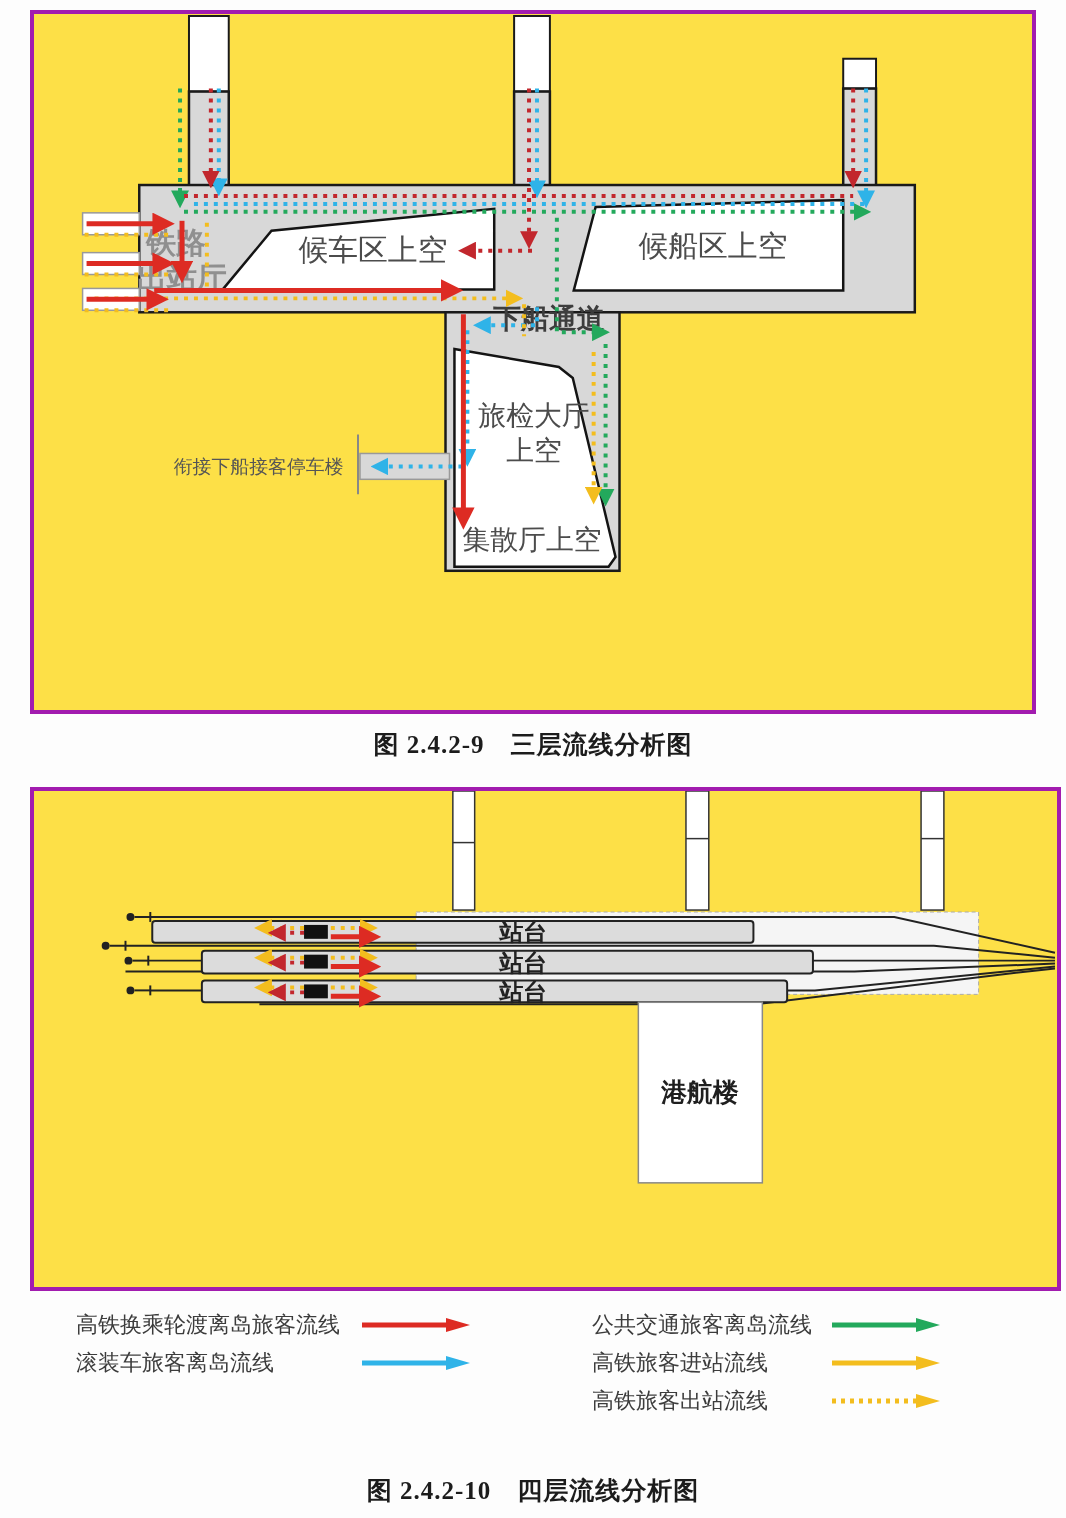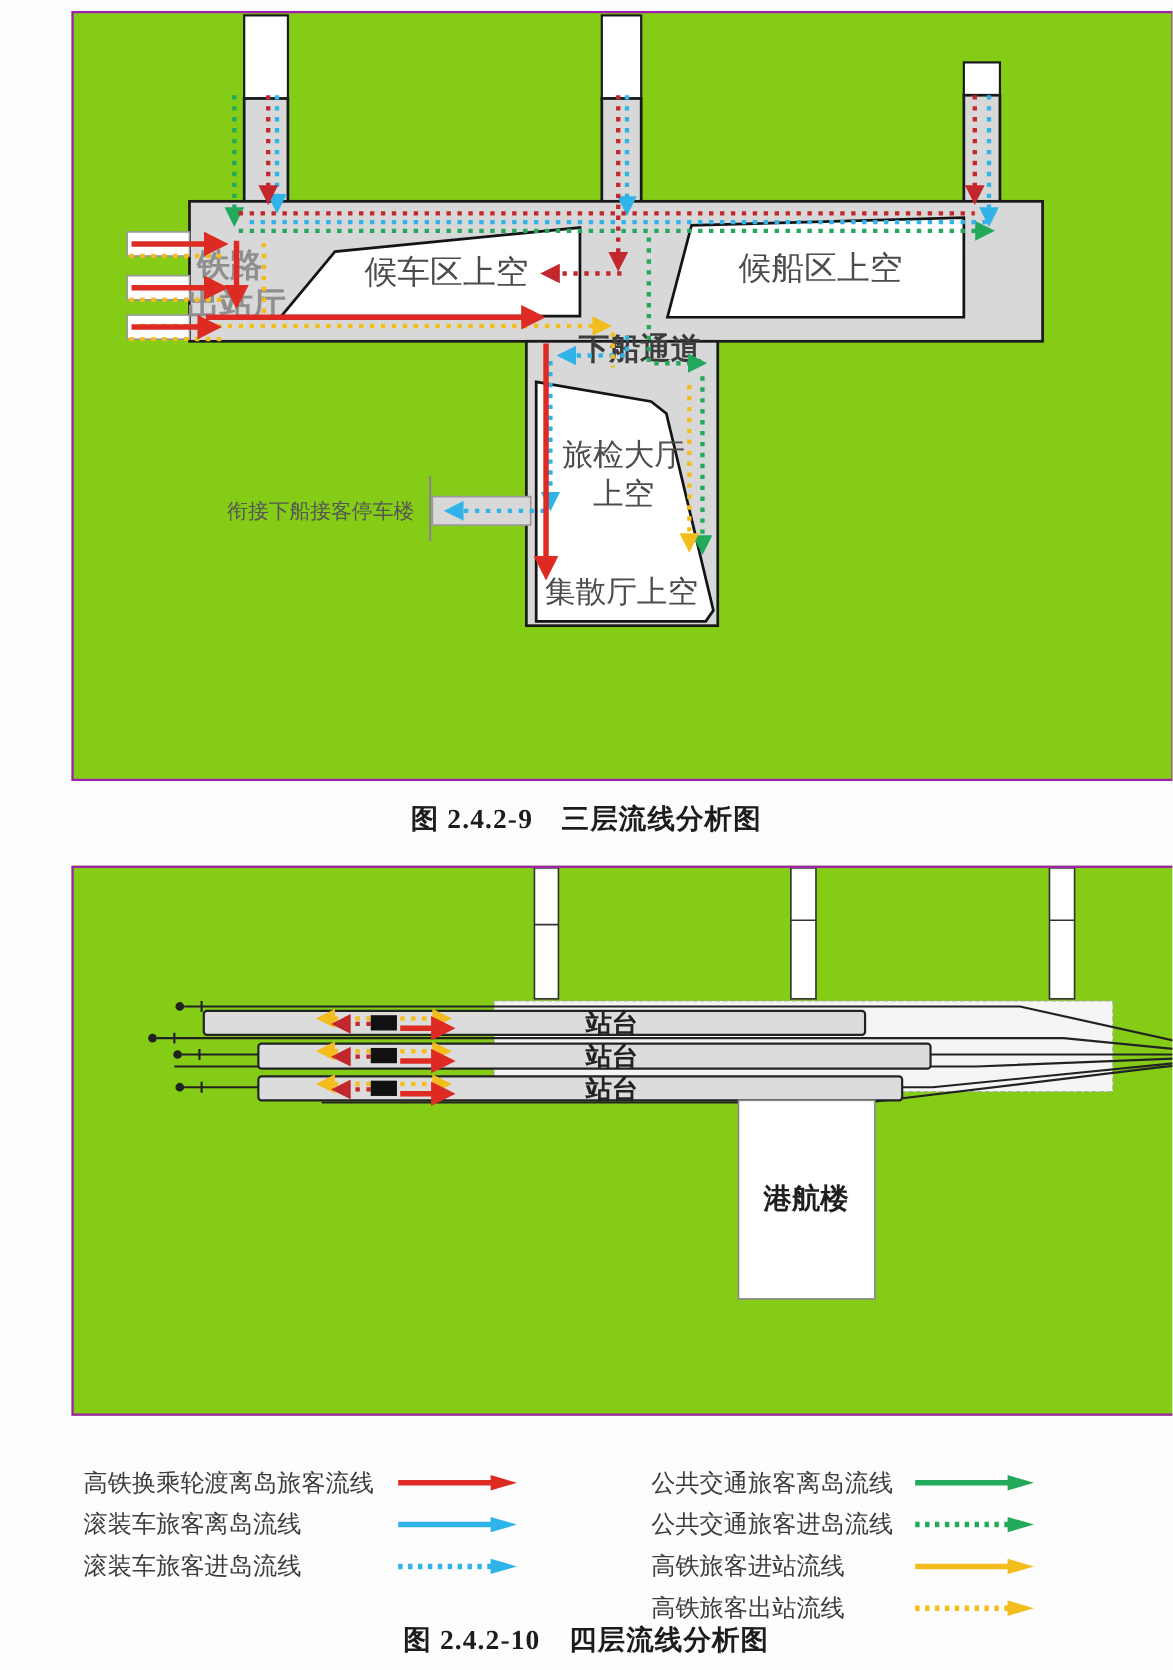--- a/index.html
+++ b/index.html
@@ -1,18 +1,18 @@
 <!DOCTYPE html>
 <html><head>
 <meta charset="utf-8">
 <style>
   html,body{margin:0;padding:0;background:#ffffff;}
   #page{position:relative;width:1066px;height:1518px;background:#fdfdfd;overflow:hidden;
         font-family:"Liberation Sans", sans-serif;}
-  .figbox{position:absolute;background:#84cc16;border:2px solid #a21caf;margin-left:35px;}
+  .figbox{position:absolute;background:#fde047;border:4px solid #a21caf;}
   #fig1{left:30px;top:10px;width:998px;height:696px;}
   #fig2{left:30px;top:787px;width:998px;height:496px;padding-left:25px;}
   .caption{position:absolute;left:0;width:100%;text-align:center;
            font-family:"Liberation Serif", serif;font-weight:bold;
            font-size:25px;color:#1c1c1c;letter-spacing:1px;}
   #cap1{top:728px;}
   #cap2{top:1474px;}
   svg{display:block;}
   
   .wall{fill:#d8d8d8;stroke:#1a1a1a;stroke-width:2.5;}
@@ -32,21 +32,21 @@
   .lab-dark{fill:#3d3d3d;font-weight:bold;}
   .lab-small{font-size:19px;fill:#555;}
   .plab{fill:#222;font-weight:bold;font-size:24px;text-anchor:middle;}
   
   .fred  {stroke:#dd2b23;stroke-width:5;fill:none;}
   .freddk{stroke:#c2272d;stroke-width:4;fill:none;stroke-dasharray:4 6;}
   .fblue {stroke:#2fb3e8;stroke-width:4;fill:none;stroke-dasharray:4 6;}
   .fgreen{stroke:#23a95c;stroke-width:4;fill:none;stroke-dasharray:4 6;}
   .fyel  {stroke:#f3bd1e;stroke-width:4;fill:none;stroke-dasharray:4 6;}
   
-  #legend{position:absolute;top:1306px;left:0;width:100%;height:160px;margin-top:23px;}
+  #legend{position:absolute;top:1306px;left:0;width:100%;height:160px;}
   .legcol{position:absolute;top:0;display:flex;flex-direction:column;}
   #legcol-l{left:76px;width:396px;}
   #legcol-r{left:592px;width:350px;}
   .legrow{display:flex;justify-content:space-between;align-items:center;height:38px;}
   .leglabel{font-size:22px;color:#3c3c3c;white-space:nowrap;}
   .legarrow{flex:0 0 auto;margin-left:14px;}
 </style>
 </head>
 <body>
 
@@ -237,44 +237,30 @@
           <polygon points="86,1 110,8 86,15" fill="#dd2b23"></polygon>
         </svg>
       </div>
       <div class="legrow">
         <span class="leglabel">滚装车旅客离岛流线</span>
         <svg class="legarrow" width="112" height="16">
           <line x1="2" y1="8" x2="88" y2="8" stroke-width="5" stroke="#2fb3e8" stroke-dasharray="none"></line>
           <polygon points="86,1 110,8 86,15" fill="#2fb3e8"></polygon>
         </svg>
       </div>
-      <div class="legrow">
-        <span class="leglabel">滚装车旅客进岛流线</span>
-        <svg class="legarrow" width="112" height="16">
-          <line x1="2" y1="8" x2="88" y2="8" stroke-width="5" stroke="#2fb3e8" stroke-dasharray="4 5"></line>
-          <polygon points="86,1 110,8 86,15" fill="#2fb3e8"></polygon>
-        </svg>
-      </div>
     </div>
     <div id="legcol-r" class="legcol">
       <div class="legrow">
         <span class="leglabel">公共交通旅客离岛流线</span>
         <svg class="legarrow" width="112" height="16">
           <line x1="2" y1="8" x2="88" y2="8" stroke-width="5" stroke="#23a95c" stroke-dasharray="none"></line>
           <polygon points="86,1 110,8 86,15" fill="#23a95c"></polygon>
         </svg>
       </div>
       <div class="legrow">
-        <span class="leglabel">公共交通旅客进岛流线</span>
-        <svg class="legarrow" width="112" height="16">
-          <line x1="2" y1="8" x2="88" y2="8" stroke-width="5" stroke="#23a95c" stroke-dasharray="4 5"></line>
-          <polygon points="86,1 110,8 86,15" fill="#23a95c"></polygon>
-        </svg>
-      </div>
-      <div class="legrow">
         <span class="leglabel">高铁旅客进站流线</span>
         <svg class="legarrow" width="112" height="16">
           <line x1="2" y1="8" x2="88" y2="8" stroke-width="5" stroke="#f3bd1e" stroke-dasharray="none"></line>
           <polygon points="86,1 110,8 86,15" fill="#f3bd1e"></polygon>
         </svg>
       </div>
       <div class="legrow">
         <span class="leglabel">高铁旅客出站流线</span>
         <svg class="legarrow" width="112" height="16">
           <line x1="2" y1="8" x2="88" y2="8" stroke-width="5" stroke="#f3bd1e" stroke-dasharray="4 5"></line>

